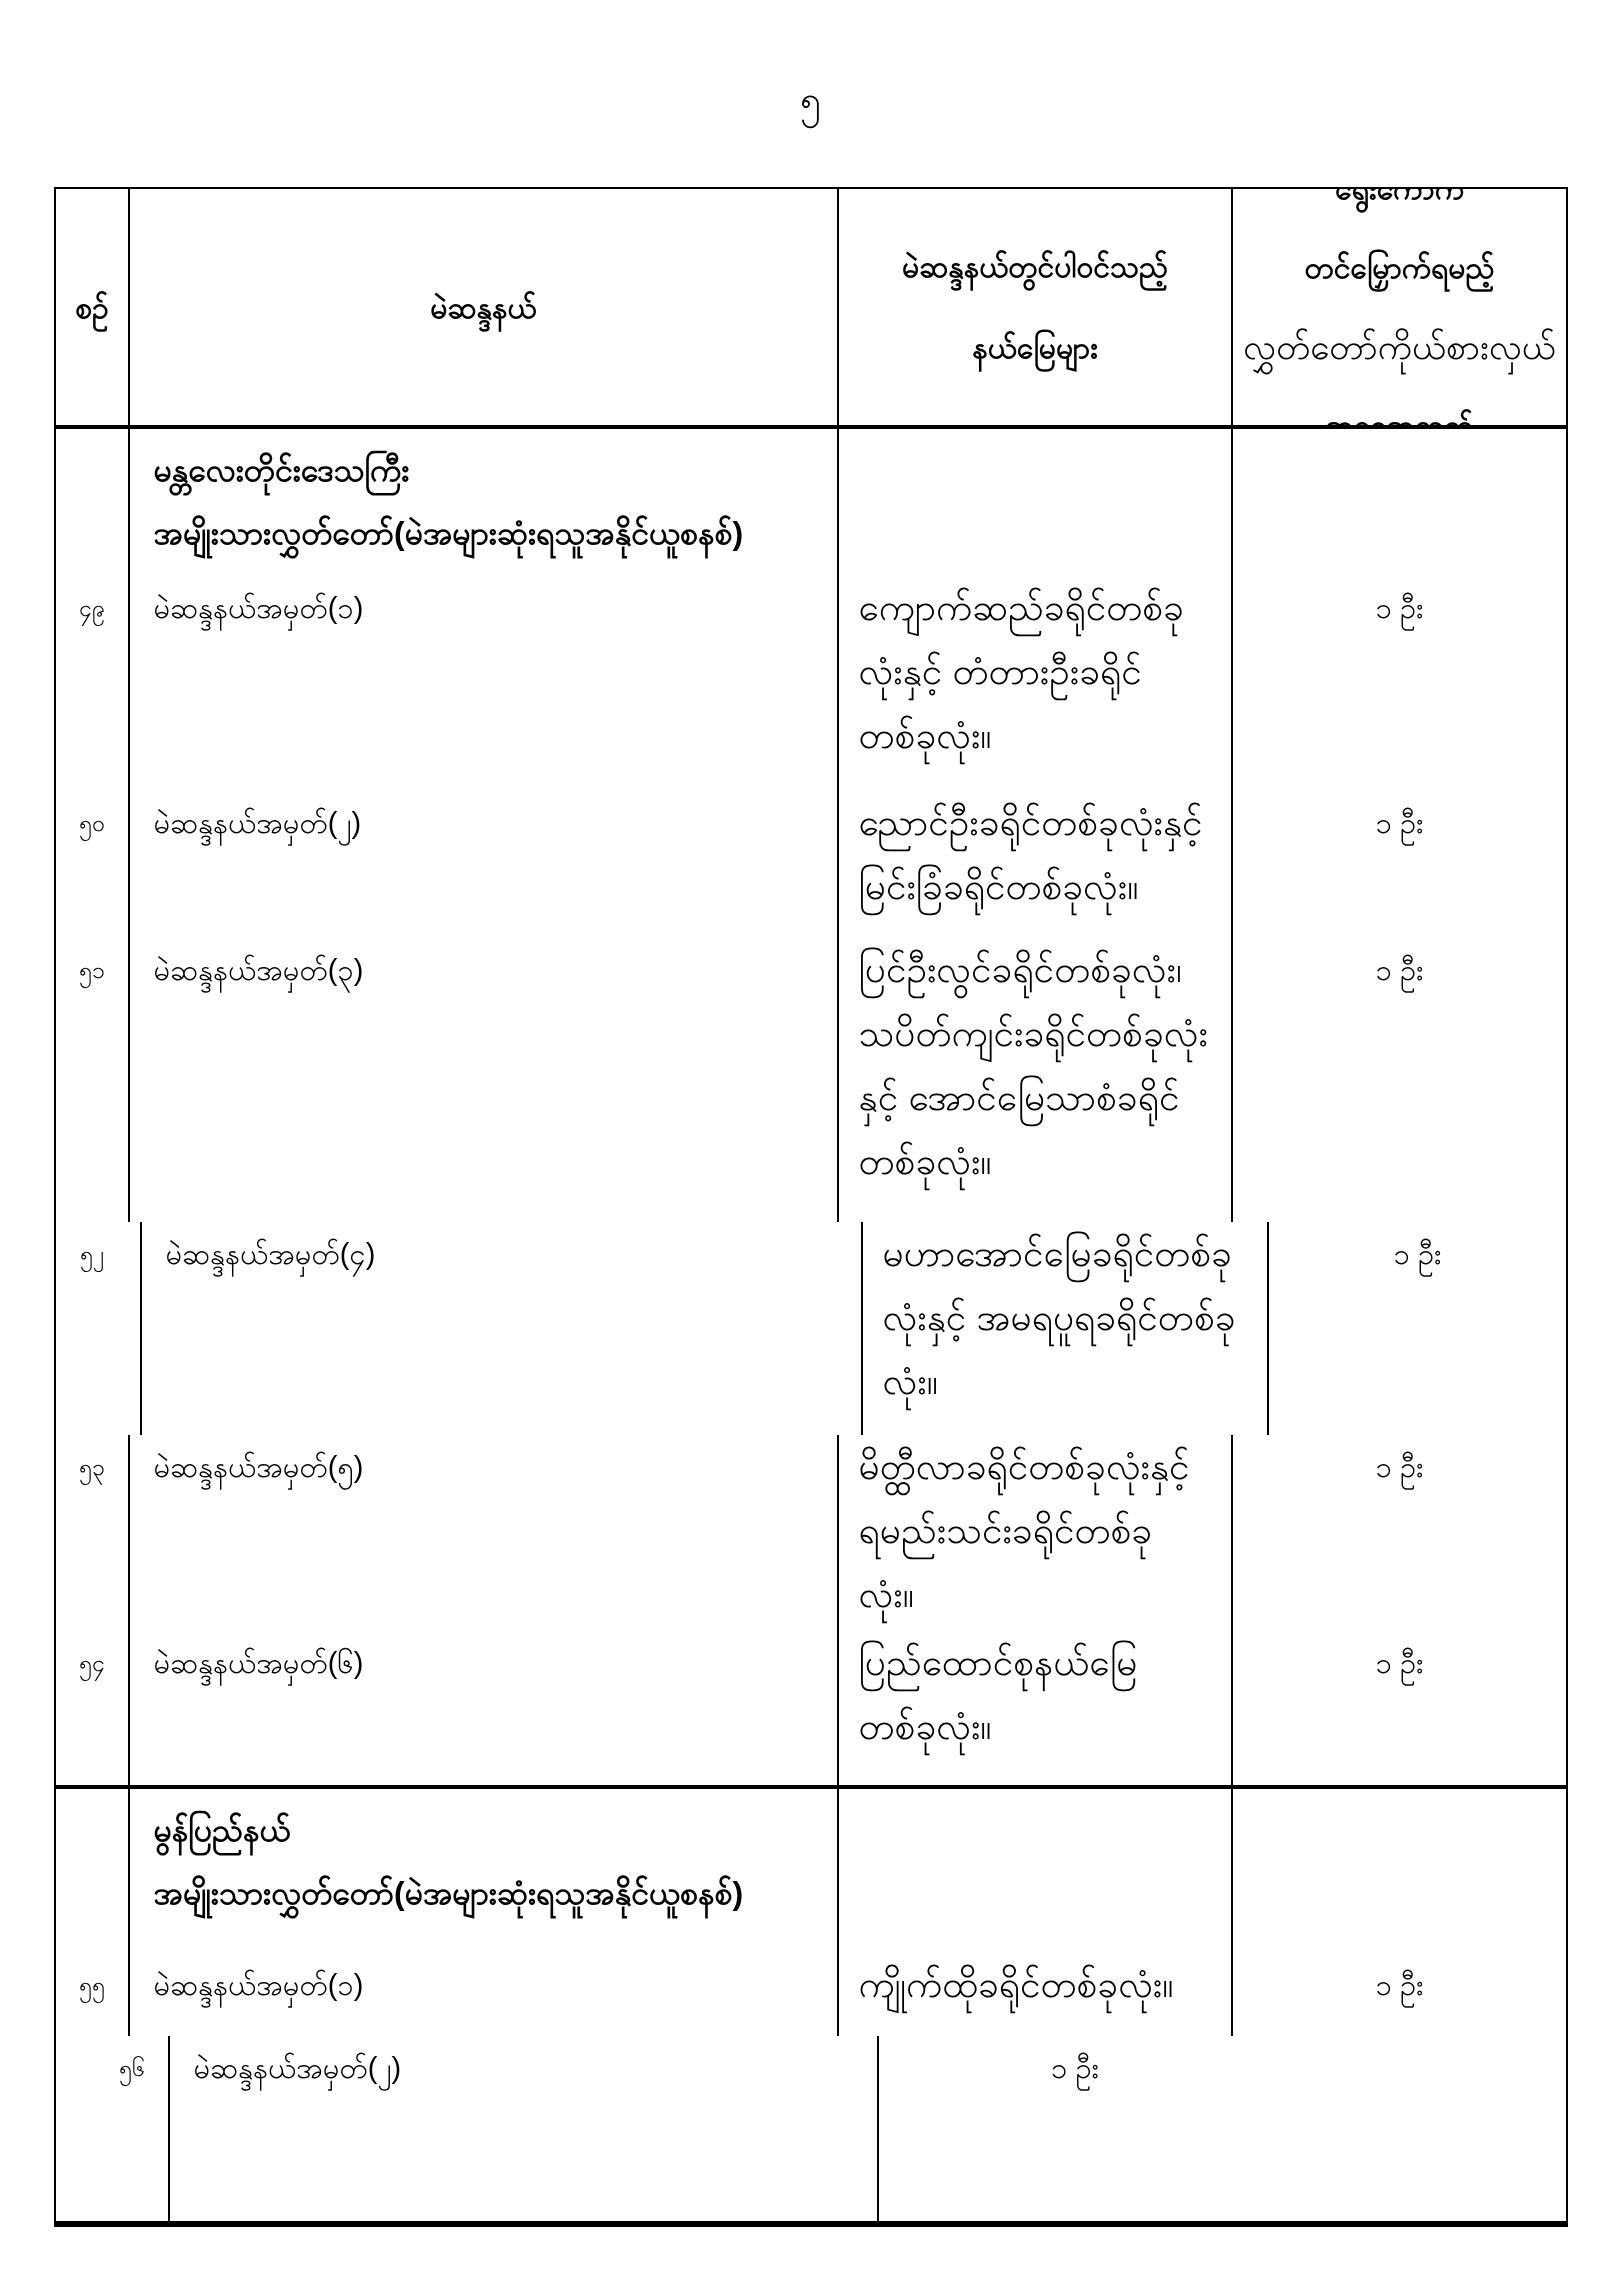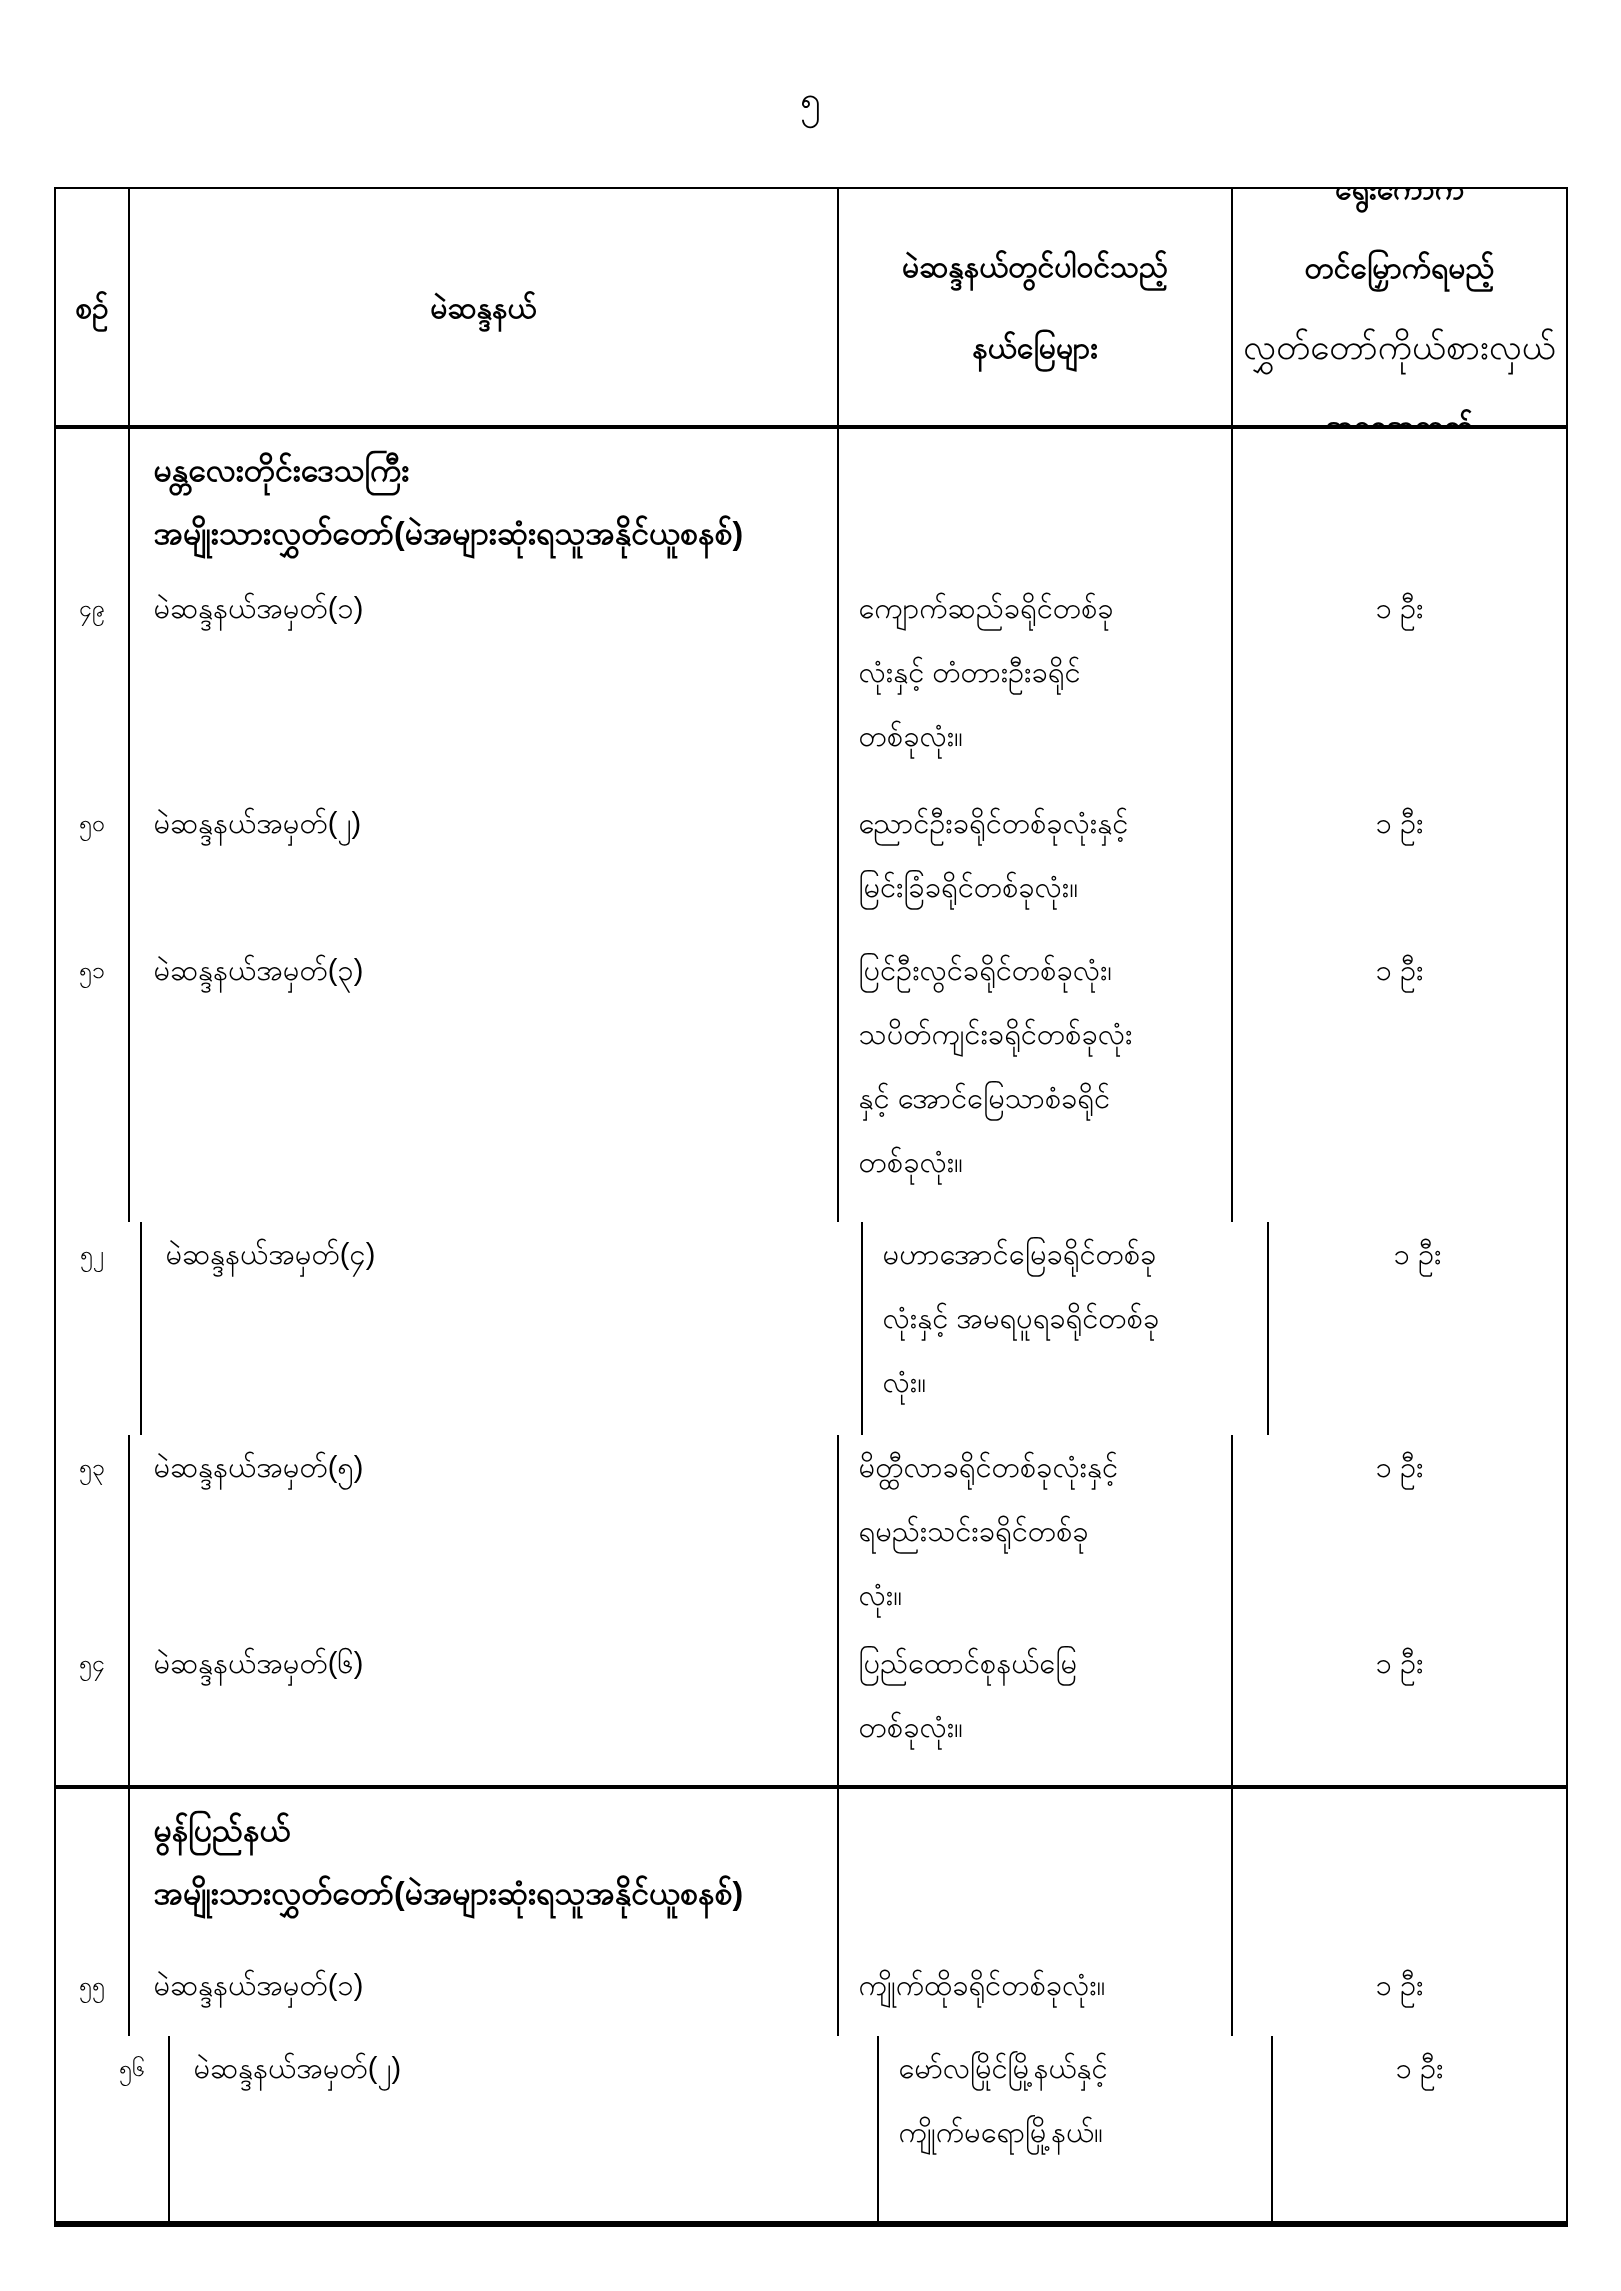--- a/index.html
+++ b/index.html
@@ -35,21 +35,21 @@
   
   .sec-title .c2 {
     padding:9.8px 0 0 23.5px; font-weight:bold; font-size:32px; line-height:63px;
     white-space:nowrap;
   }
   .sec2-start { border-top:4.9px solid #000; }
 
   
   .data .c1 { text-align:center; font-size:23px; line-height:64px; }
   .data .c2 { padding-left:23.5px; font-size:29px; line-height:64px; white-space:nowrap; }
-  .data .c3 { padding-left:19.6px; padding-right:5.9px; font-size:29px; line-height:64px; }
+  .data .c3 { padding-left:19.6px; padding-right:5.9px; font-size:37px; line-height:64px; }
   .data .c4 { text-align:center; font-size:29px; line-height:64px; }
 
   
   .h-sec1t { height:147px; }
   .h-r49 { height:215px; }
   .h-r50 { height:147px; }
   .h-r51 { height:284px; }
   .h-r52 { height:213px;gap:12px; }
   .h-r53 { height:196px; }
   .h-r54 { height:154px; }
@@ -175,22 +175,18 @@
       <div class="cell c2">မဲဆန္ဒနယ်အမှတ်(၁)</div>
       <div class="cell c3">
         <div>ကျိုက်ထိုခရိုင်တစ်ခုလုံး။</div>
       </div>
       <div class="cell c4">၁ ဦး</div>
     </div>
 
     <div class="row data h-r56">
       <div class="cell c1">၅၆</div>
       <div class="cell c2">မဲဆန္ဒနယ်အမှတ်(၂)</div>
-      <div class="cell c3">
-        <div>မော်လမြိုင်မြို့နယ်နှင့်</div>
-        <div>ကျိုက်မရောမြို့နယ်။</div>
-      </div>
       <div class="cell c4">၁ ဦး</div>
     </div>
 
   </div>
 </div>
 
 
 </body></html>

